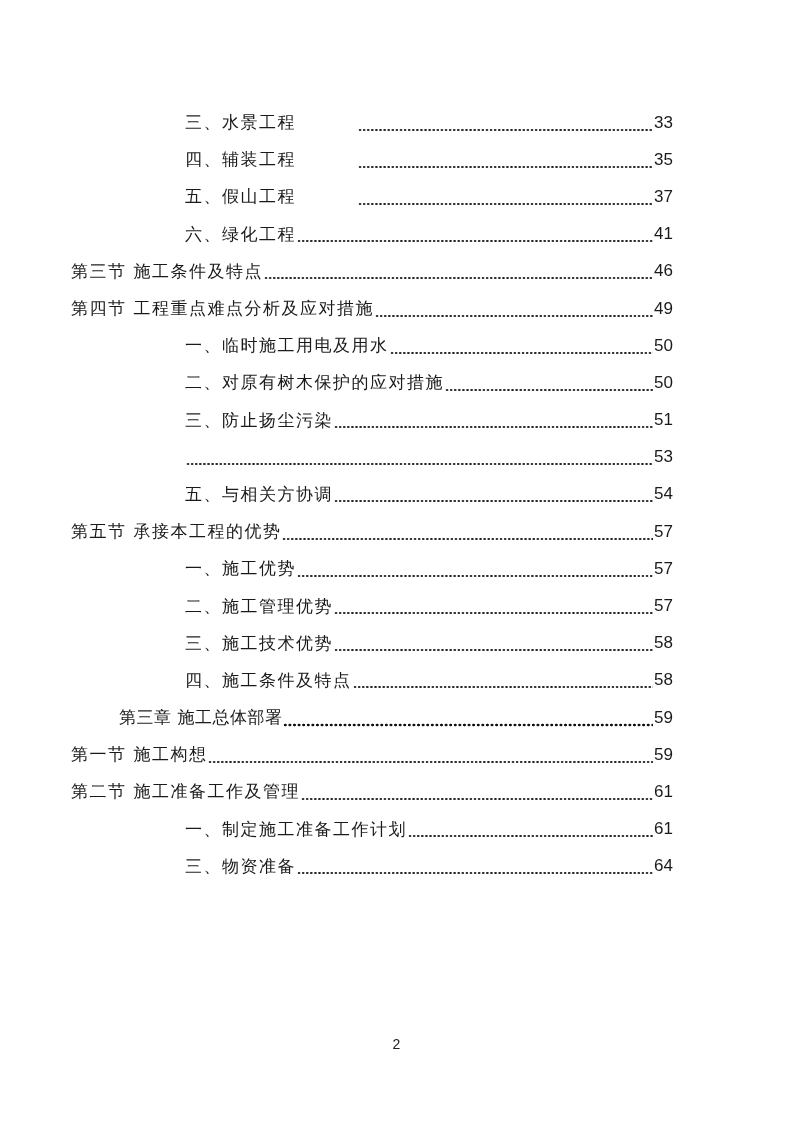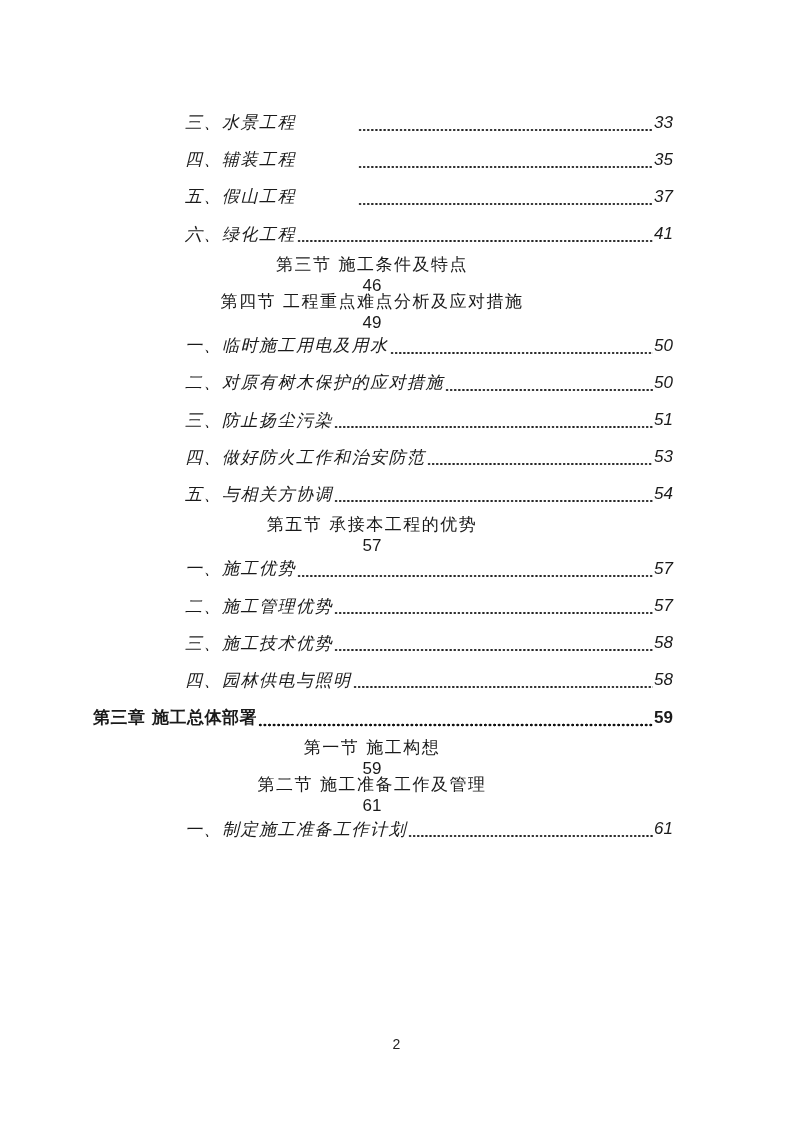--- a/index.html
+++ b/index.html
@@ -24,23 +24,23 @@
     .toc-row {
       position: relative;
       height: 37.2px;
       display: flex;
       align-items: center;
       box-sizing: border-box;
       padding-right: 120px;
       font-size: 17px;
       letter-spacing: 1.5px;
     }
-    .toc-row.level-1 { padding-left: 93px; font-weight: bold; letter-spacing: 0.5px; }
-    .toc-row.level-2 { padding-left: 71px; flex-direction: column; }
-    .toc-row.level-3 { padding-left: 185px; font-style: italic; }
+    .toc-row.level-1 { padding-left: 119px; font-weight: normal; letter-spacing: 0.5px; }
+    .toc-row.level-2 { padding-left: 71px; }
+    .toc-row.level-3 { padding-left: 185px; }
     .toc-label {
       white-space: nowrap;
       flex: 0 0 auto;
     }
     .toc-row.gap .toc-label {
       width: 172px;
     }
     .toc-leader {
       flex: 1 1 auto;
       height: 20px;
@@ -115,21 +115,20 @@
     <span class="toc-label">二、对原有树木保护的应对措施</span>
     <span class="toc-leader"></span>
     <span class="toc-page">50</span>
   </div>
   <div class="toc-row level-3">
     <span class="toc-label">三、防止扬尘污染</span>
     <span class="toc-leader"></span>
     <span class="toc-page">51</span>
   </div>
   <div class="toc-row level-3">
-    <span class="toc-label">四、做好防火工作和治安防范</span>
     <span class="toc-leader"></span>
     <span class="toc-page">53</span>
   </div>
   <div class="toc-row level-3">
     <span class="toc-label">五、与相关方协调</span>
     <span class="toc-leader"></span>
     <span class="toc-page">54</span>
   </div>
   <div class="toc-row level-2">
     <span class="toc-label">第五节  承接本工程的优势</span>
@@ -145,21 +144,21 @@
     <span class="toc-label">二、施工管理优势</span>
     <span class="toc-leader"></span>
     <span class="toc-page">57</span>
   </div>
   <div class="toc-row level-3">
     <span class="toc-label">三、施工技术优势</span>
     <span class="toc-leader"></span>
     <span class="toc-page">58</span>
   </div>
   <div class="toc-row level-3">
-    <span class="toc-label">四、园林供电与照明</span>
+    <span class="toc-label">四、施工条件及特点</span>
     <span class="toc-leader"></span>
     <span class="toc-page">58</span>
   </div>
   <div class="toc-row level-1">
     <span class="toc-label">第三章  施工总体部署</span>
     <span class="toc-leader"></span>
     <span class="toc-page">59</span>
   </div>
   <div class="toc-row level-2">
     <span class="toc-label">第一节  施工构想</span>
@@ -169,15 +168,20 @@
   <div class="toc-row level-2">
     <span class="toc-label">第二节  施工准备工作及管理</span>
     <span class="toc-leader"></span>
     <span class="toc-page">61</span>
   </div>
   <div class="toc-row level-3">
     <span class="toc-label">一、制定施工准备工作计划</span>
     <span class="toc-leader"></span>
     <span class="toc-page">61</span>
   </div>
+  <div class="toc-row level-3">
+    <span class="toc-label">三、物资准备</span>
+    <span class="toc-leader"></span>
+    <span class="toc-page">64</span>
+  </div>
 </div>
 
 <div class="page-number">2</div>
 
 </body></html>

